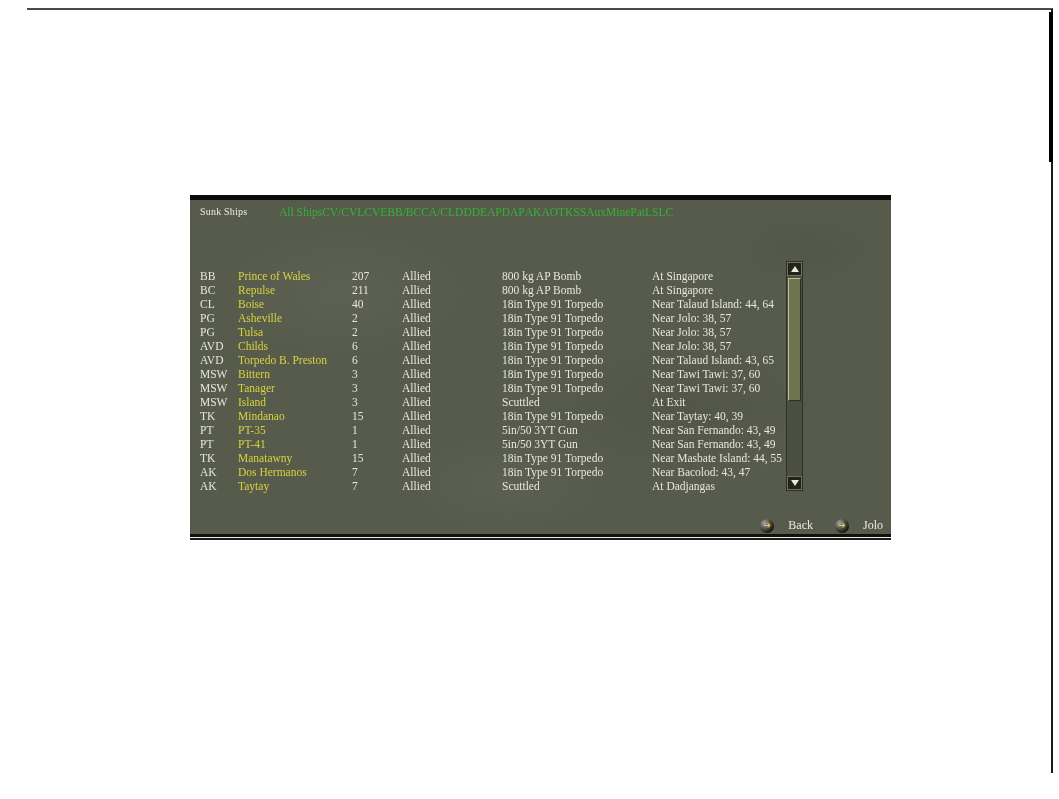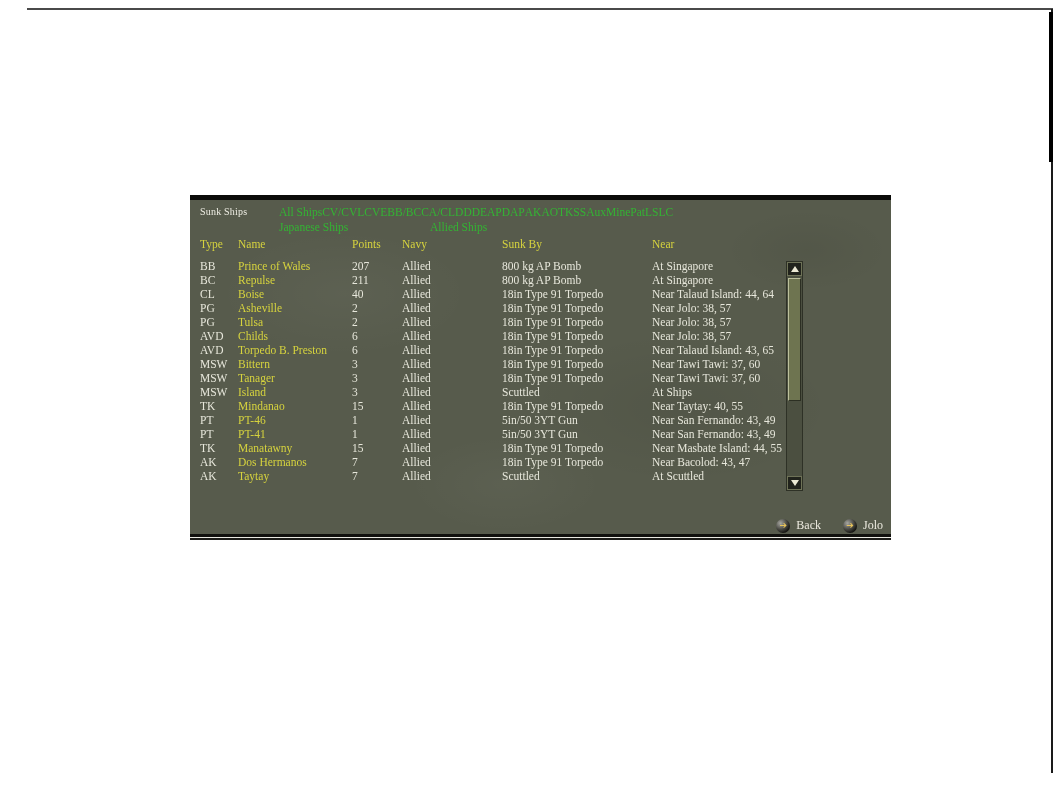--- a/index.html
+++ b/index.html
@@ -30,21 +30,21 @@
   .filter-nav { position:absolute; left:89px; top:6px; width:600px; display:flex; }
   .navlink { font-size:11.5px; color:#33b433; white-space:nowrap; cursor:pointer; }
   .side-nav { position:absolute; left:0; top:21px; width:701px; height:14px; }
   .side-nav .jp { position:absolute; left:89px; }
   .side-nav .al { position:absolute; left:240px; }
   .side-nav span { font-size:11.5px; color:#33b433; cursor:pointer; }
 
   .headers { position:absolute; left:0; top:38px; width:701px; height:14px; }
   .headers span { position:absolute; font-size:11.5px; color:#d6d33e; }
 
-  .rows { position:absolute; left:0; top:59px; width:701px;font-family:Liberation Serif, serif; }
+  .rows { position:absolute; left:0; top:69px; width:701px;font-family:Liberation Serif, serif; }
   .row  { position:relative; height:14px; }
   .row span { position:absolute; top:0; font-size:11.5px; line-height:14px; white-space:nowrap; color:#e7e7db; }
   .c0 { left:10px;  width:36px; }
   .c1 { left:48px;  width:112px; color:#d6d33e !important; }
   .c2 { left:162px; width:48px; }
   .c3 { left:212px; width:96px; }
   .c4 { left:312px; width:148px; }
   .c5 { left:462px; width:200px; }
 
   
@@ -60,21 +60,21 @@
               border-top:1px solid #bcc09c; border-left:1px solid #bcc09c;
               border-right:1px solid #2c2f23; border-bottom:1px solid #2c2f23; cursor:grab; }
 
   
   .footer { position:absolute; right:8px; top:318px; display:flex; gap:22px; }
   .fbtn { display:flex; align-items:center; gap:6px; cursor:pointer; }
   .orb { width:14px; height:14px; border-radius:50%;
          background:radial-gradient(circle at 32% 30%, #a8a8a2, #4a4a44 45%, #0d0d0b 78%);
          display:flex; align-items:center; justify-content:center;
          font-family:"DejaVu Sans",sans-serif; font-size:9px; color:#e7c35a; line-height:1; }
-  .fbtn .lbl { font-size:12px; color:#eceadf; }
+  .fbtn .lbl { font-size:12px; color:#eceadf;margin-left:8px; }
 </style>
 </head>
 <body>
 
 <div class="frame-top"></div>
 <div class="frame-right"></div>
 <div class="frame-right-thick"></div>
 
 <div class="panel">
 
@@ -94,33 +94,21 @@
       <span class="navlink">AO</span>
       <span class="navlink">TK</span>
       <span class="navlink">SS</span>
       <span class="navlink">Aux</span>
       <span class="navlink">Mine</span>
       <span class="navlink">Pat</span>
       <span class="navlink">LS</span>
       <span class="navlink">LC</span>
     </div>
 
-  <div class="side-nav">
-    <span class="jp">Japanese Ships</span>
-    <span class="al">Allied Ships</span>
-  </div>
-
-  <div class="headers" id="headers">
-      <span class="c0">Type</span>
-      <span class="c1">Name</span>
-      <span class="c2">Points</span>
-      <span class="c3">Navy</span>
-      <span class="c4">Sunk By</span>
-      <span class="c5">Near</span>
-    </div>
+
 
   <div class="rows" id="rows">
       <div class="row">
         <span class="c0">BB</span>
         <span class="c1">Prince of Wales</span>
         <span class="c2">207</span>
         <span class="c3">Allied</span>
         <span class="c4">800 kg AP Bomb</span>
         <span class="c5">At Singapore</span>
       </div>
@@ -187,33 +175,33 @@
         <span class="c3">Allied</span>
         <span class="c4">18in Type 91 Torpedo</span>
         <span class="c5">Near Tawi Tawi: 37, 60</span>
       </div>
       <div class="row">
         <span class="c0">MSW</span>
         <span class="c1">Island</span>
         <span class="c2">3</span>
         <span class="c3">Allied</span>
         <span class="c4">Scuttled</span>
-        <span class="c5">At Ships</span>
+        <span class="c5">At Exit</span>
       </div>
       <div class="row">
         <span class="c0">TK</span>
         <span class="c1">Mindanao</span>
         <span class="c2">15</span>
         <span class="c3">Allied</span>
         <span class="c4">18in Type 91 Torpedo</span>
-        <span class="c5">Near Taytay: 40, 55</span>
+        <span class="c5">Near Taytay: 40, 39</span>
       </div>
       <div class="row">
         <span class="c0">PT</span>
-        <span class="c1">PT-46</span>
+        <span class="c1">PT-35</span>
         <span class="c2">1</span>
         <span class="c3">Allied</span>
         <span class="c4">5in/50 3YT Gun</span>
         <span class="c5">Near San Fernando: 43, 49</span>
       </div>
       <div class="row">
         <span class="c0">PT</span>
         <span class="c1">PT-41</span>
         <span class="c2">1</span>
         <span class="c3">Allied</span>
@@ -235,21 +223,21 @@
         <span class="c3">Allied</span>
         <span class="c4">18in Type 91 Torpedo</span>
         <span class="c5">Near Bacolod: 43, 47</span>
       </div>
       <div class="row">
         <span class="c0">AK</span>
         <span class="c1">Taytay</span>
         <span class="c2">7</span>
         <span class="c3">Allied</span>
         <span class="c4">Scuttled</span>
-        <span class="c5">At Scuttled</span>
+        <span class="c5">At Dadjangas</span>
       </div>
     </div>
 
   <div class="scrollbar">
     <div class="sb-btn up">
       <span class="tri-up"></span>
     </div>
     <div class="sb-thumb"></div>
     <div class="sb-btn down">
       <span class="tri-down"></span>

